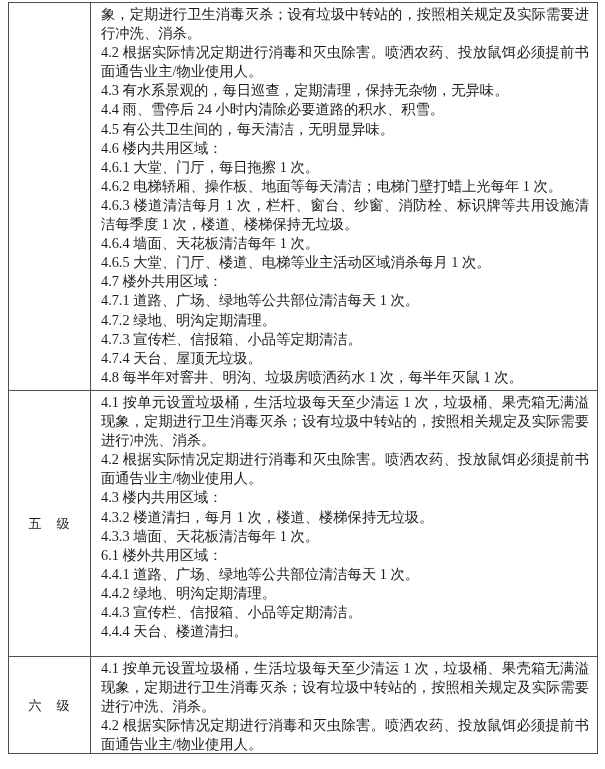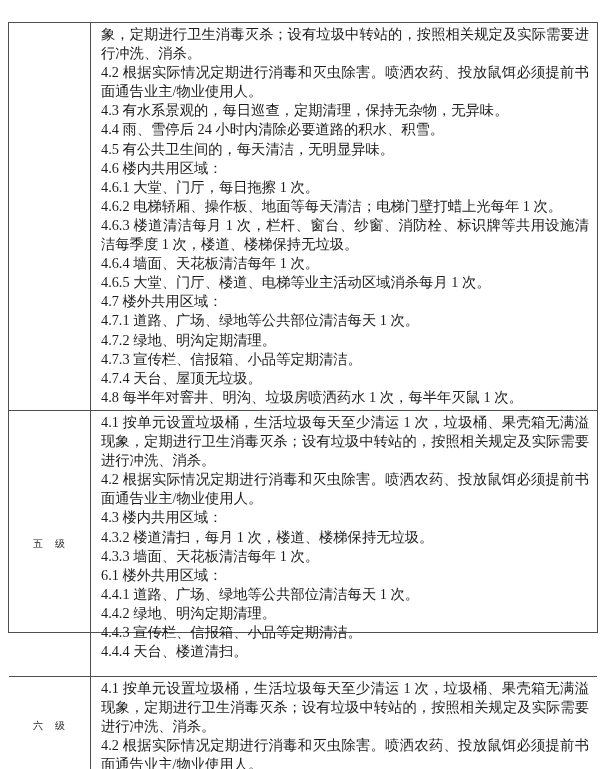--- a/index.html
+++ b/index.html
@@ -12,23 +12,23 @@
     height: 769px;
     background: #ffffff;
     font-family: "Liberation Serif", "DejaVu Serif", serif;
     color: #1c1c1c;
   }
   * { box-sizing: border-box; }
 
   .grade-table {
     position: absolute;
     left: 8px;
-    top: 22px;
+    top: 2px;
     width: 590px;
-    height: 611px;
+    height: 752px;
     border: 1px solid #4f4f4f;
     background: #ffffff;
   }
   .trow {
     display: flex;
     overflow: hidden;
   }
   .trow + .trow {
     border-top: 1px solid #4f4f4f;
   }
@@ -38,21 +38,21 @@
 
   .label-cell {
     width: 82px;
     flex: 0 0 82px;
     border-right: 1px solid #4f4f4f;
     display: flex;
     align-items: center;
     justify-content: center;
   }
   .level-label {
-    font-size: 10px;
+    font-size: 13px;
     letter-spacing: 1px;
     white-space: nowrap;
   }
   .content-cell {
     flex: 1 1 auto;
     padding: 2px 8px 0 10px;
     overflow: hidden;
   }
   p.item {
     margin: 0;

